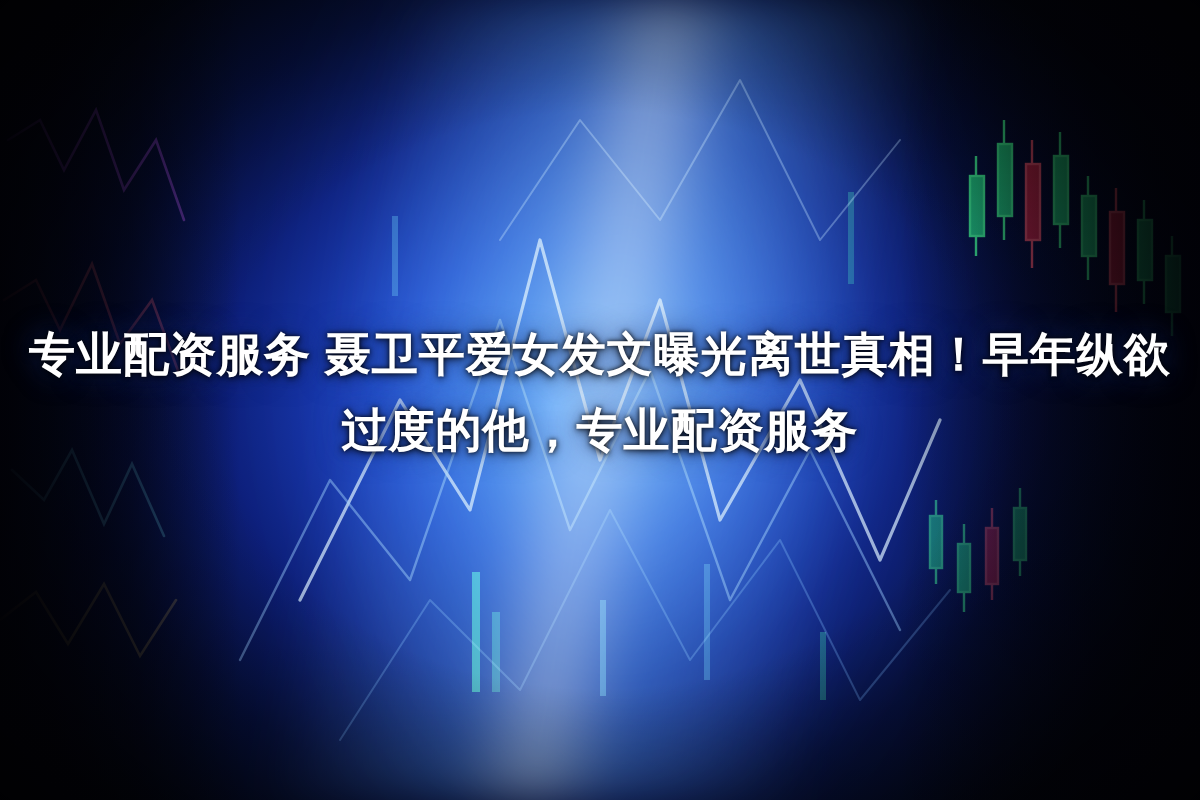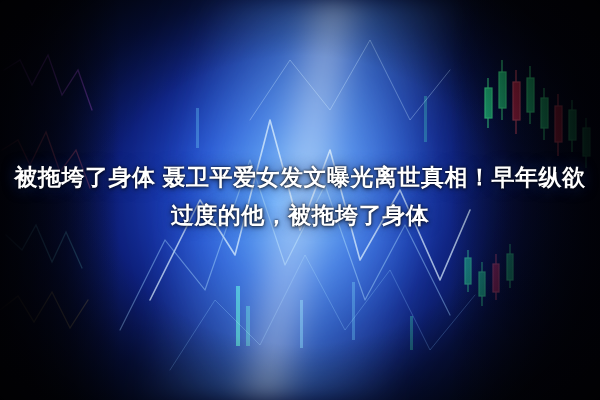--- a/index.html
+++ b/index.html
@@ -204,14 +204,14 @@
       <rect x="410" y="316" width="3" height="34" fill="rgba(61,255,122,0.28)"></rect>
       <rect x="196" y="108" width="3" height="40" fill="rgba(99,216,255,0.30)"></rect>
       <rect x="424" y="96" width="3" height="46" fill="rgba(61,255,122,0.25)"></rect>
     </g>
   </svg>
 
   <div class="dark-left"></div>
   <div class="dark-right"></div>
   <div class="vignette"></div>
 
-  <div class="headline">被拖垮了身体 聂卫平爱女发文曝光离世真相！早年纵欲过度的他，被拖垮了身体</div>
+  <div class="headline">专业配资服务 聂卫平爱女发文曝光离世真相！早年纵欲过度的他，专业配资服务</div>
 </div>
 
 </body></html>

